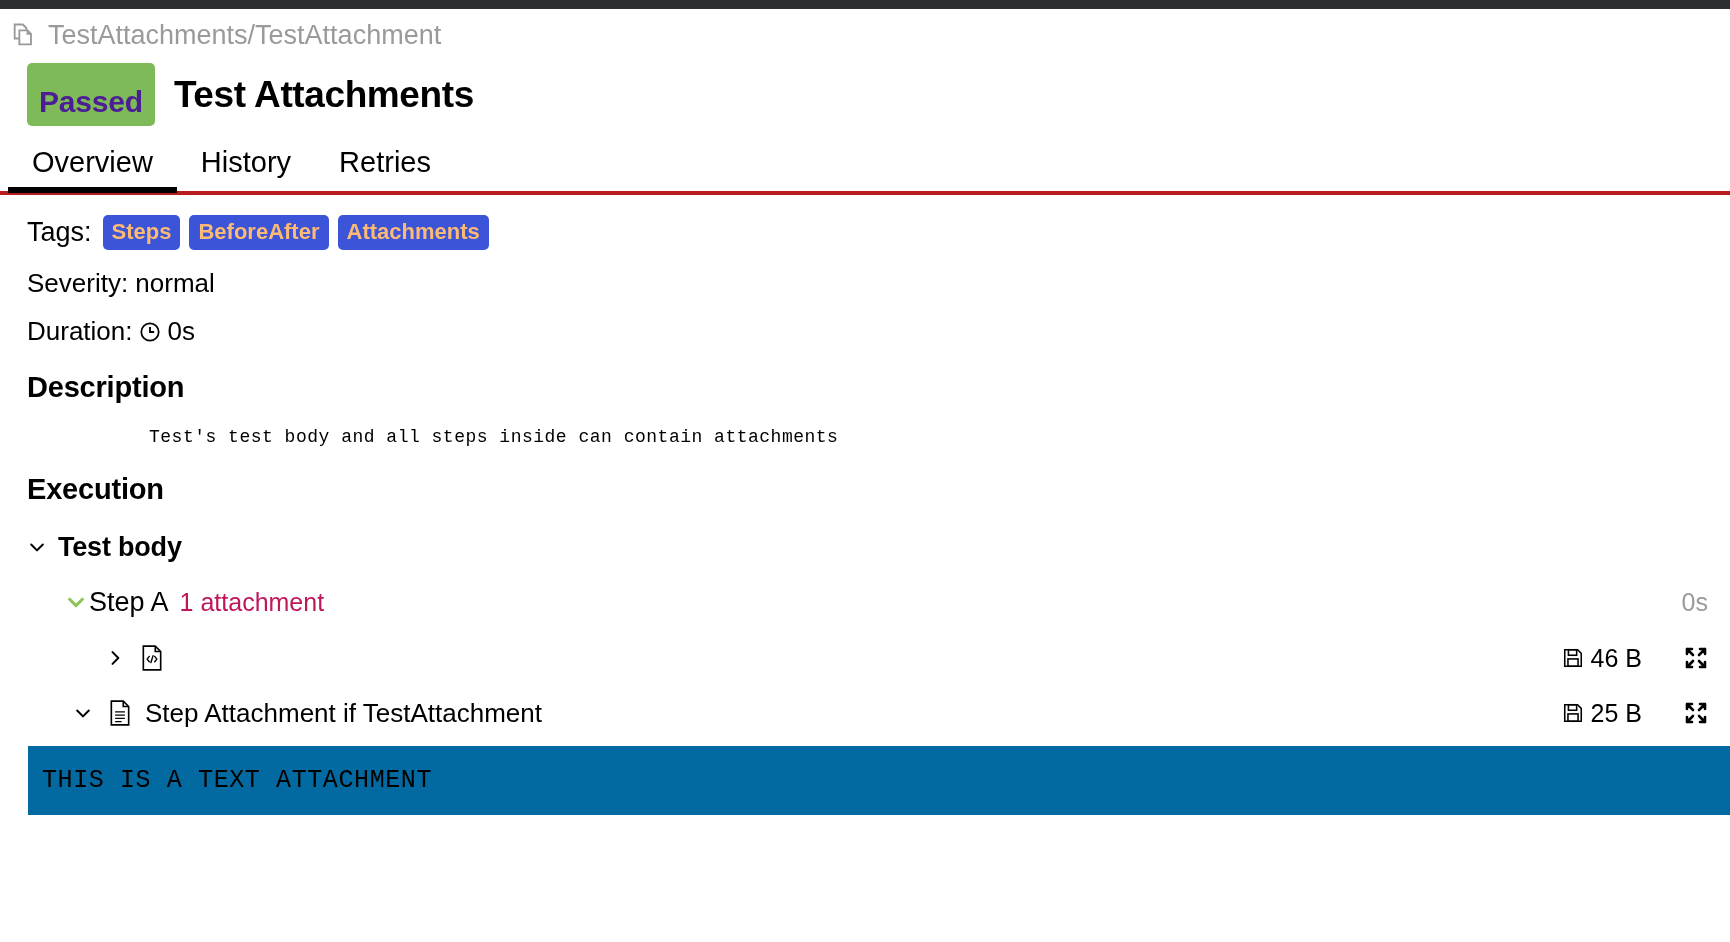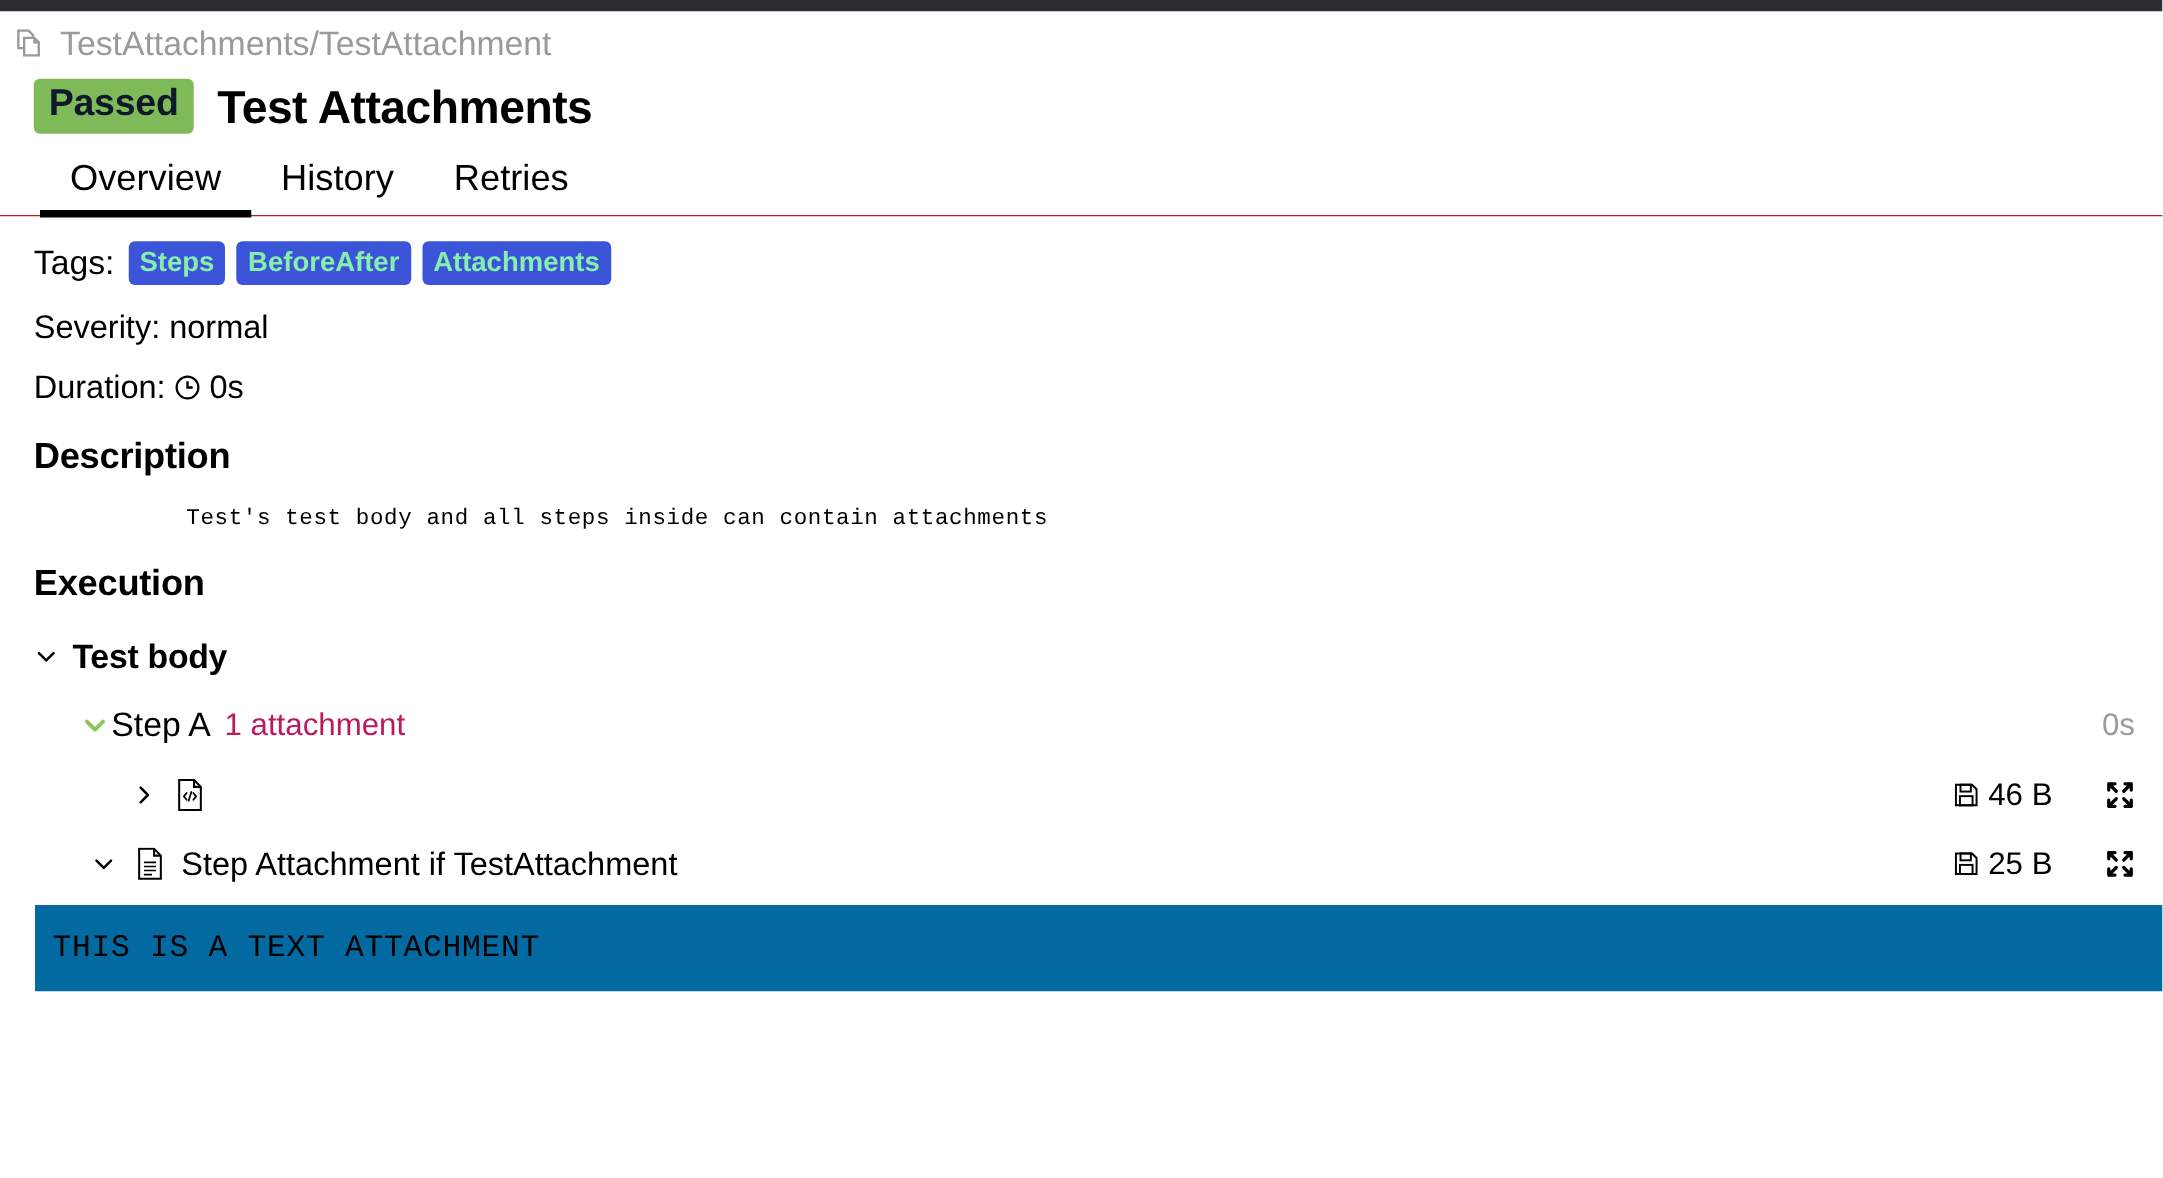--- a/index.html
+++ b/index.html
@@ -46,42 +46,42 @@
 
   
   .title-row {
     display: flex;
     align-items: center;
     gap: 19px;
     padding: 16px 0 0 27px;
   }
   .status-badge {
     background: #7fba58;
-    color: #0f172a;
+    color: #4c1d95;
     font-weight: bold;
     font-size: 30px;
     line-height: 1;
-    padding: 5px 12px 9px 12px;
+    padding: 24px 12px 9px 12px;
     border-radius: 5px;
     letter-spacing: -0.2px;
   }
   .page-title {
     font-size: 37px;
     font-weight: bold;
     letter-spacing: -0.4px;
     line-height: 1;
   }
 
   
   .tabs {
     display: flex;
     align-items: flex-end;
     margin-top: 22px;
-    padding-left: 32px;
-    border-bottom: 1px solid #b91c1c;
+    padding-left: 8px;
+    border-bottom: 4px solid #b91c1c;
     position: relative;
   }
   .tab {
     font-size: 29px;
     padding: 0 24px 14px 24px;
     line-height: 1;
     color: #000000;
     cursor: pointer;
     position: relative;
   }
@@ -107,21 +107,21 @@
     margin-top: 21px;
     height: 32px;
   }
   .tags-label {
     font-size: 27px;
     line-height: 1;
     margin-right: 2px;
   }
   .tag {
     background: #3b54d8;
-    color: #86efac;
+    color: #fdba74;
     font-size: 22px;
     font-weight: bold;
     border-radius: 5px;
     padding: 6px 9px 7px 9px;
     line-height: 1;
     cursor: pointer;
   }
 
   .meta-line {
     font-size: 26px;

